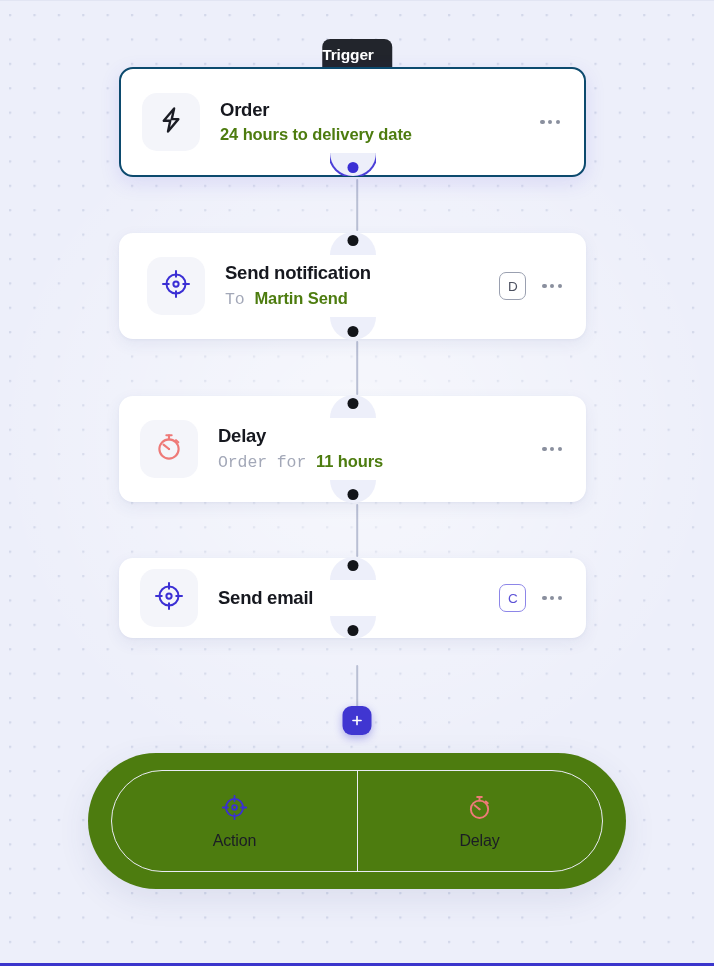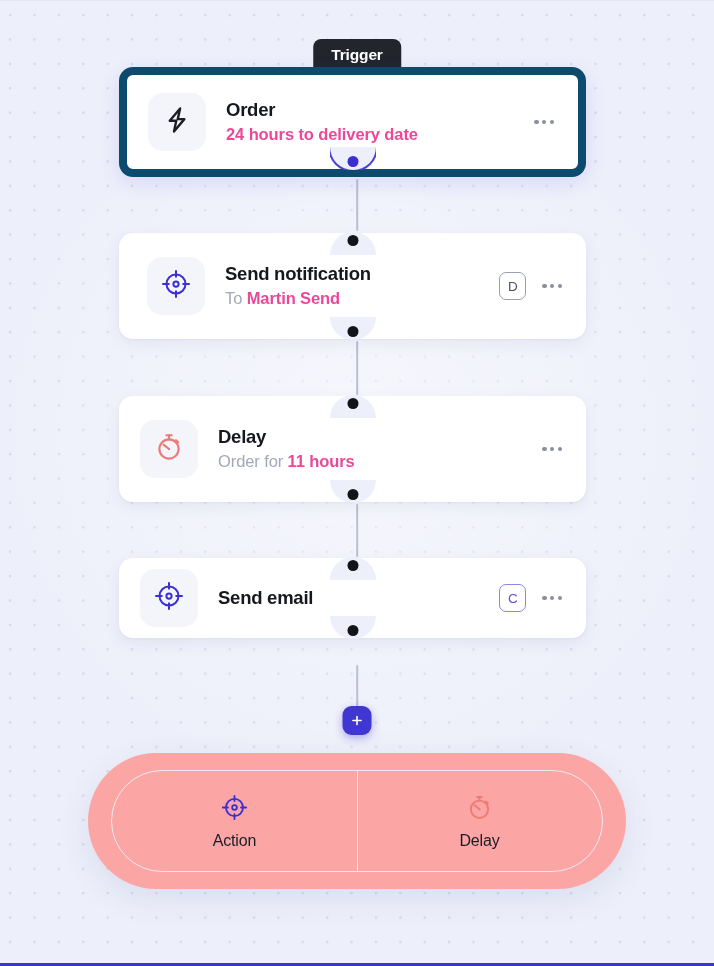--- a/index.html
+++ b/index.html
@@ -56,21 +56,21 @@
     width: 467px;
     background: #ffffff;
     border-radius: 14px;
     box-shadow: 0 5px 16px rgba(60,70,130,0.075), 0 1px 3px rgba(60,70,130,0.05);
     display: flex;
     align-items: center;
     padding: 0 22px 0 21px;
   }
 
   .node.trigger {
-    border: 8px solid #0c4a6e;
+    border: 2px solid #0c4a6e;
     box-shadow: 0 6px 20px rgba(75,63,216,0.13);
   }
 
   .node-icon {
     width: 58px;
     height: 58px;
     min-width: 58px;
     border-radius: 15px;
     background: #f4f5fa;
     display: flex;
@@ -94,22 +94,22 @@
 
   .node-sub {
     font-size: 16.5px;
     color: #14161d;
     line-height: 1.32;
     margin-top: 3px;
     letter-spacing: -0.1px;
     white-space: nowrap;
   }
 
-  .node-sub .muted { color: #a3a8b8; }
-  .node-sub .strong { color: #ec4899; font-weight: bold; }
+  .node-sub .muted { color: #a3a8b8; font-family: Liberation Mono, monospace; }
+  .node-sub .strong { color: #4d7c0f; font-weight: bold; }
 
   .node-right {
     display: flex;
     align-items: center;
     gap: 14px;
     margin-left: 10px;
   }
 
   .kbd {
     width: 27px;
@@ -210,21 +210,21 @@
   }
   #plus-btn svg { display: block; }
 
   
   #picker-outer {
     position: absolute;
     left: 88px;
     top: 752px;
     width: 538px;
     height: 136px;
-    background: #fca5a5;
+    background: #4d7c0f;
     border-radius: 68px;
     box-shadow: 0 10px 32px rgba(60,70,130,0.10);
     display: flex;
     align-items: center;
     justify-content: center;
   }
 
   #picker-inner {
     width: 492px;
     height: 102px;
@@ -264,21 +264,21 @@
   #trigger-tab {
     position: absolute;
     left: 50%;
     transform: translateX(-50%);
     top: 38px;
     background: #22252c;
     color: #ffffff;
     font-size: 15.5px;
     font-weight: bold;
     letter-spacing: -0.15px;
-    padding: 8px 18px 12px 18px;
+    padding: 8px 18px 12px 0;
     border-radius: 8px 8px 0 0;
     line-height: 1;
   }
 </style>
 </head>
 <body>
 
 <div id="canvas"></div>
 
 <div id="flow">

